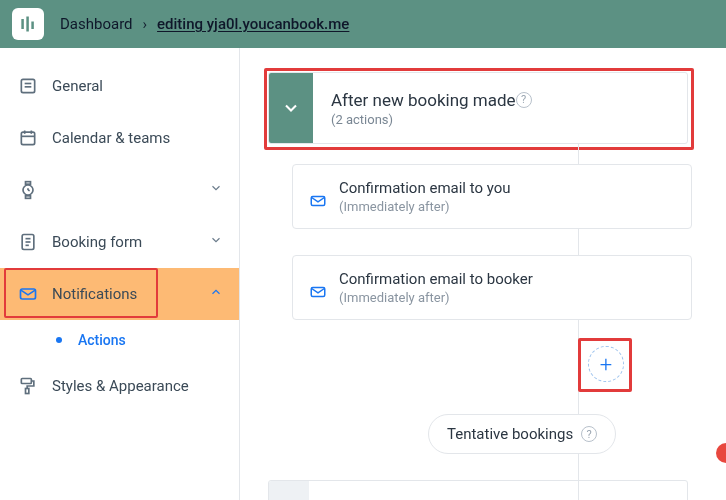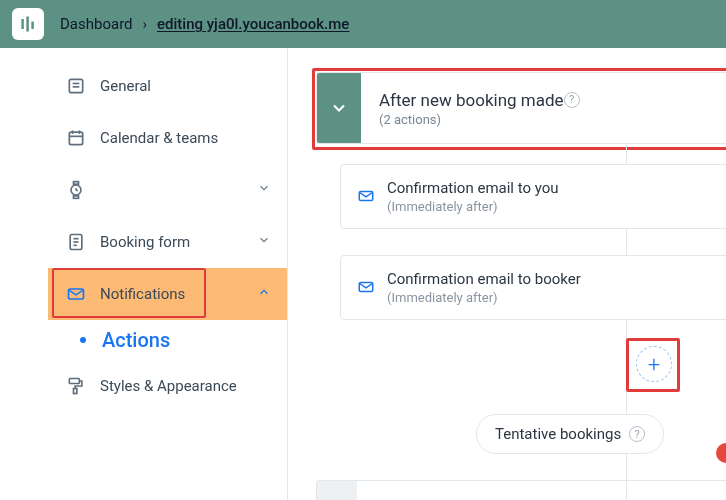--- a/index.html
+++ b/index.html
@@ -3,42 +3,42 @@
 <meta charset="utf-8">
 <style>
   * { box-sizing: border-box; margin: 0; padding: 0; }
   body { font-family: -apple-system, BlinkMacSystemFont, "Segoe UI", Roboto, Arial, sans-serif; background: #fff; color: #333; width: 726px; height: 500px; overflow: hidden; }
   .topbar { background: #5c9183; height: 48px; display: flex; align-items: center; padding: 0 12px; color: #0f172a; }
   .logo { width: 32px; height: 32px; background: #fff; border-radius: 6px; display: flex; align-items: center; justify-content: center; margin-right: 16px; }
   .logo svg { fill: #5c9183; }
   .breadcrumb { display: flex; align-items: center; gap: 10px; font-size: 15px; }
   .breadcrumb .chev { opacity: .9; }
   .breadcrumb .crumb-edit { font-weight: 500; text-decoration: underline; text-underline-offset: 2px; }
-  .main { display: flex; height: calc(500px - 48px); padding-left: 48px; }
+  .main { display: flex; height: calc(500px - 48px); }
   .sidebar { width: 240px; background: #fff; border-right: 1px solid #e3e6ea; padding-top: 12px; overflow: hidden; }
   .side-item { display: flex; align-items: center; height: 52px; padding: 0 16px; color: #3b4a57; font-size: 15px; cursor: pointer; position: relative; }
   .side-item .icon { width: 24px; margin-right: 12px; display:flex; align-items:center; justify-content:center; color:#5f6f7d; }
   .side-item .chev { margin-left: auto; color: #6b7c8b; }
   .side-item.active { background: #fdba74; }
   .side-item.active .chev svg { transform: rotate(180deg); }
   .sub-items { }
-  .sub-item { display: flex; align-items: center; height: 40px; padding-left: 32px; font-size: 20px; color: #5f6f7d; cursor:pointer; }
+  .sub-item { display: flex; align-items: center; height: 40px; padding-left: 32px; font-size: 14px; color: #5f6f7d; cursor:pointer;margin-left:24px; }
   .sub-item .dot { width: 6px; height: 6px; border-radius: 50%; background: #b3bcc6; margin-right: 16px; }
   .sub-item.current { color: #1976f2; font-weight: 500; }
   .sub-item.current .dot { background: #1976f2; }
   .content { flex: 1; background: #fff; padding: 24px 0 0 0; position: relative; overflow: hidden; }
   .section-head { margin-left: 28px; width: 420px; background: #fff; border: 1px solid #e3e6ea; border-radius: 3px; display:flex; align-items:center; height:72px; }
   .section-head .accent { width: 44px; height: 100%; background: #5c9183; display:flex; align-items:center; justify-content:center; border-radius: 2px 0 0 2px; }
   .section-head .txt { padding-left: 18px; }
   .section-head .title { font-size: 17px; color:#2b3642; display:flex; align-items:center; }
   .section-head .sub { font-size: 13px; color:#7a8794; margin-top:2px; }
   .section-highlight { position:absolute; top:20px; left:24px; width:430px; height:82px; border:3px solid #e23b3b; border-radius:2px; pointer-events:none; }
   .timeline { margin-left: 28px; margin-top: 20px; position: relative; }
   .vline { position:absolute; left:310px; top:-20px; bottom:-200px; width:1px; background:#e3e6ea; }
-  .action-card { margin-left: 24px; width: 400px; background: #fff; border:1px solid #e3e6ea; border-radius: 4px; padding: 14px 16px; display:flex; align-items:center; gap:12px; margin-bottom: 26px; cursor:pointer; position:relative; z-index:1; }
+  .action-card { margin-left: 24px; width: 400px; background: #fff; border:1px solid #e3e6ea; border-radius: 4px; padding: 14px 16px; display:flex; align-items:flex-end; gap:12px; margin-bottom: 26px; cursor:pointer; position:relative; z-index:1; }
   .action-card .mail-icon { color:#1976f2; margin-top:2px; }
   .action-card .title { font-size: 15px; color:#2b3642; }
   .action-card .sub { font-size: 13px; color:#8a95a1; margin-top:2px; }
   .add-btn-wrap { position: relative; height: 50px; }
   .add-btn { width: 36px; height: 36px; border-radius: 50%; border: 1px dashed #9dc3ee; display:flex; align-items:center; justify-content:center; color:#1976f2; font-size: 22px; font-weight: 300; background:#fff; position:absolute; left: 320px; top:0; cursor:pointer; z-index:2; }
   .add-highlight { position:absolute; left:310px; top:-8px; width:54px; height:54px; border:3px solid #e23b3b; border-radius:2px; pointer-events:none; z-index:3; }
   .chip-row { margin-top: 18px; display:flex; align-items:center; }
   .chip { margin-left: 160px; background:#fff; border:1px solid #e3e6ea; border-radius: 999px; padding: 10px 18px; font-size: 15px; color:#2b3642; display:flex; align-items:center; gap:8px; z-index:1; position:relative; }
   .red-dot { width: 20px; height:20px; border-radius:50%; background:#e8473e; position:absolute; right:-10px; top:395px; }
   .section-head2 { margin-left: 28px; margin-top: 26px; width: 420px; background: #fff; border:1px solid #e3e6ea; border-radius: 3px; display:flex; align-items:center; height:56px; }

